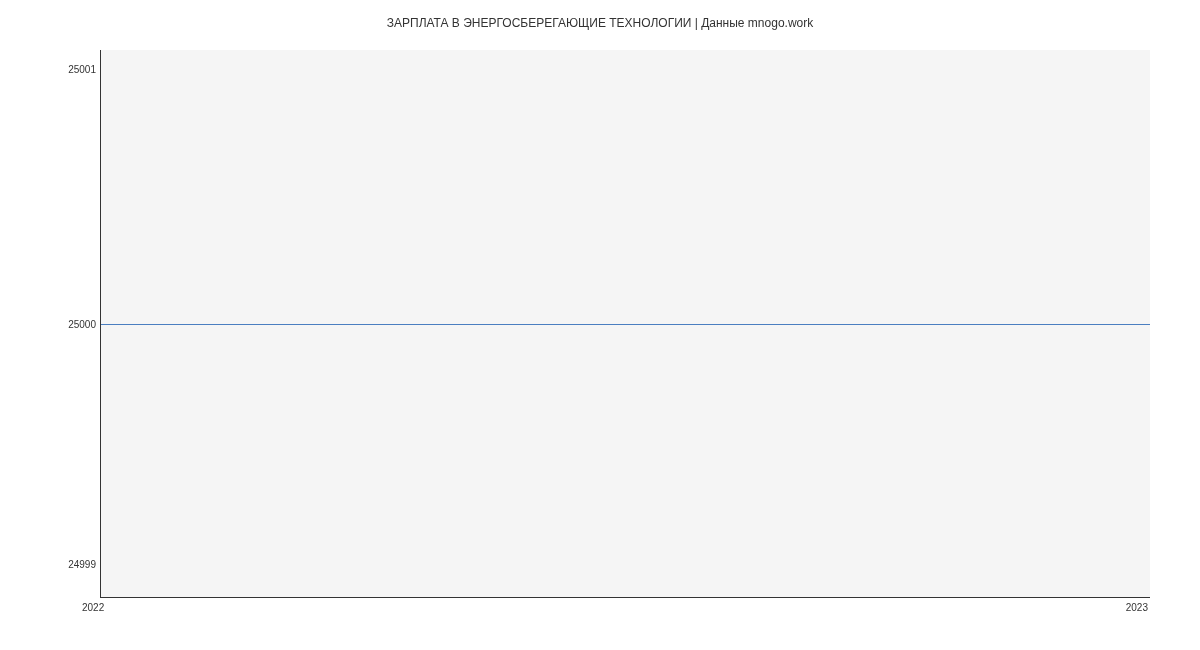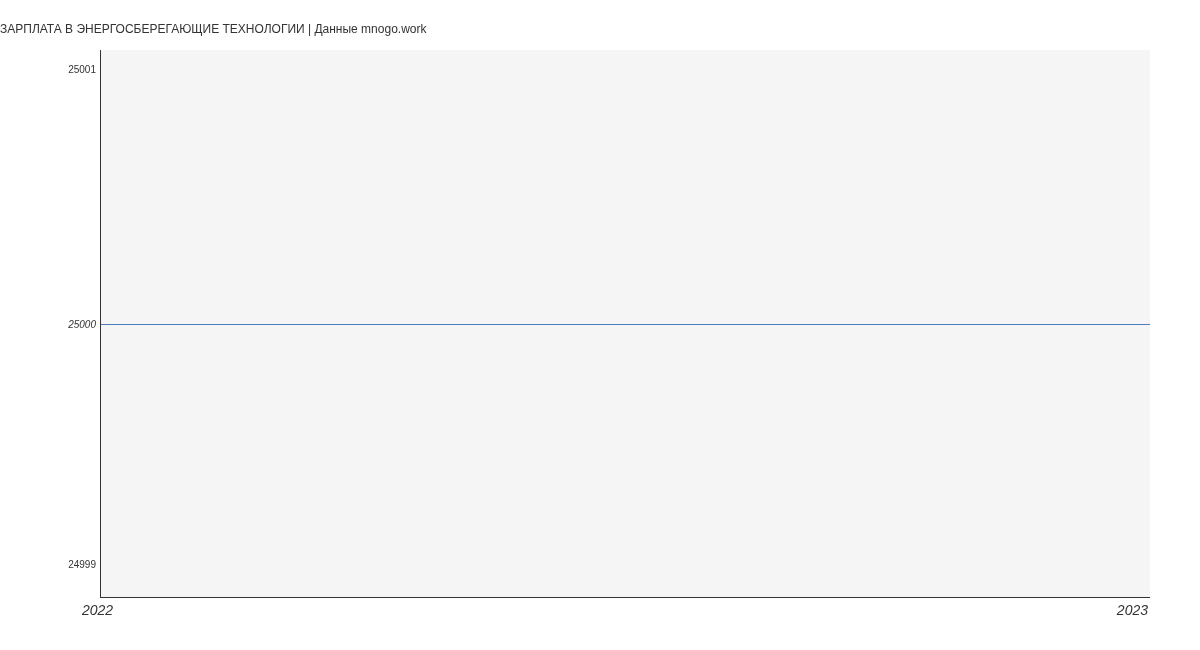--- a/index.html
+++ b/index.html
@@ -9,23 +9,24 @@
     }
     body {
       width: 1200px;
       height: 650px;
       font-family: Verdana, Geneva, sans-serif;
       background: #ffffff;
       position: relative;
     }
     .chart-title {
       position: absolute;
-      top: 22px;
+      top: 16px;
       left: 0;
       right: 0;
+      text-align: center;
       font-size: 12px;
       color: #333;
       font-weight: normal;
     }
     .plot-area {
       position: absolute;
       left: 100px;
       top: 50px;
       width: 1050px;
       height: 548px;
@@ -43,38 +44,37 @@
     .y-tick-label {
       position: absolute;
       right: 1104px;
       font-size: 10px;
       color: #333;
       transform: translateY(-50%);
     }
     .x-tick-label {
       position: absolute;
       top: 602px;
-      font-size: 14px;
+      font-size: 10px;
       color: #333;
-      font-style: italic;
     }
     .x-tick-left {
       left: 82px;
     }
     .x-tick-right {
       right: 52px;
     }
   </style>
 </head>
 <body>
 
 <div class="chart-title">ЗАРПЛАТА В  ЭНЕРГОСБЕРЕГАЮЩИЕ ТЕХНОЛОГИИ | Данные mnogo.work</div>
 
 <div class="plot-area">
   <div class="data-line" style="top: 50%;"></div>
 </div>
 
 <div class="y-tick-label" style="top: 50px; margin-top: 19px;">25001</div>
-<div class="y-tick-label" style="top: 324px; font-style: italic;">25000</div>
+<div class="y-tick-label" style="top: 324px;">25000</div>
 <div class="y-tick-label" style="top: 564px;">24999</div>
 
 <div class="x-tick-label x-tick-left">2022</div>
 <div class="x-tick-label x-tick-right">2023</div>
 
 </body></html>

